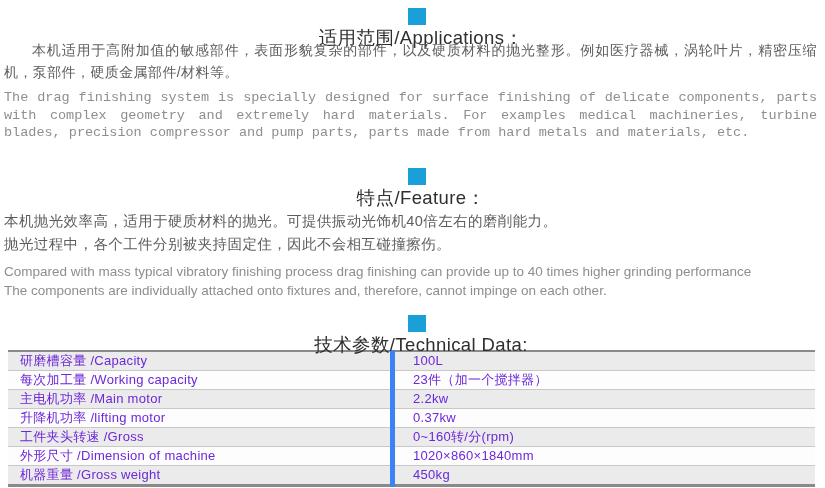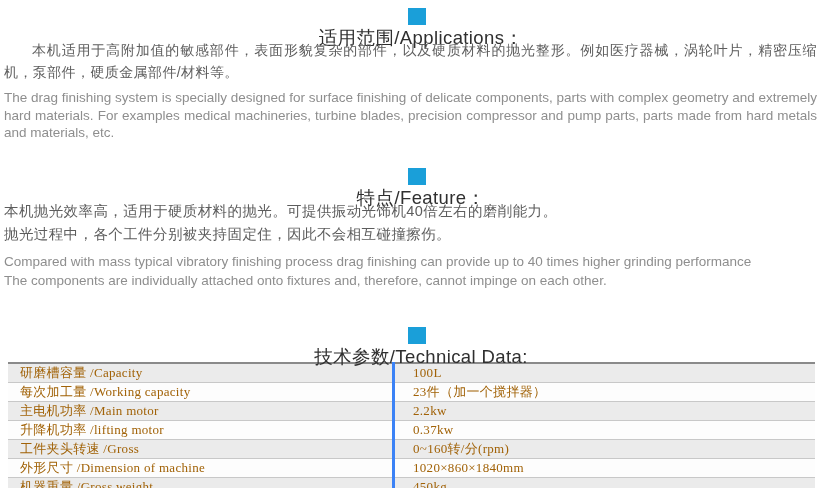--- a/index.html
+++ b/index.html
@@ -44,64 +44,64 @@
     text-indent: 2em;
     text-align: justify;
     letter-spacing: 0.4px;
   }
   .en-para {
     margin: 6px 8px 0 4px;
     font-size: 13.5px;
     line-height: 17.5px;
     color: #8e8e8e;
     text-align: justify;
+    font-family: Liberation Mono, monospace;
   }
   .zh-line {
     margin: 0 8px 0 4px;
     font-size: 14.5px;
     line-height: 23.5px;
     color: #5d5d5d;
     letter-spacing: 0.4px;
   }
   .en-line {
     margin: 0 8px 0 4px;
     font-size: 13.5px;
     line-height: 19px;
     color: #8e8e8e;
   }
-  .mt12 { margin-top: 10px; }
+  .mt12 { margin-top: 20px; }
   .mt26 { margin-top: 26px; }
-  .mt27 { margin-top: 37px; }
+  .mt27 { margin-top: 15px; }
   .mt5  { margin-top: 5px; }
 
   
   .spec-table {
     margin: 13px 10px 0 8px;
     border-collapse: collapse;
     width: 807px;
     table-layout: fixed;
     border-top: 2px solid #8a8a8a;
     border-bottom: 3px solid #8a8a8a;
   }
   .spec-table td {
     height: 18px;
     font-size: 13px;
-    color: #a16207;
+    color: #6d28d9;
     padding: 0 0 0 12px;
     border-top: 1px solid #c8c8c8;
     letter-spacing: 0.3px;
     white-space: nowrap;
     overflow: hidden;
-    font-family: Liberation Serif, serif;
   }
   .spec-table tr:first-child td { border-top: none; }
   .spec-table tr:nth-child(odd) { background: #ebebeb; }
   .spec-table tr:nth-child(even) { background: #fdfdfd; }
   .spec-table td.value {
-    border-left: 3px solid #3b82f6;
+    border-left: 5px solid #3b82f6;
     padding-left: 18px;
     width: 402px;
   }
 </style>
 </head>
 <body>
 
 <div class="page">
 
   <div class="heading">

